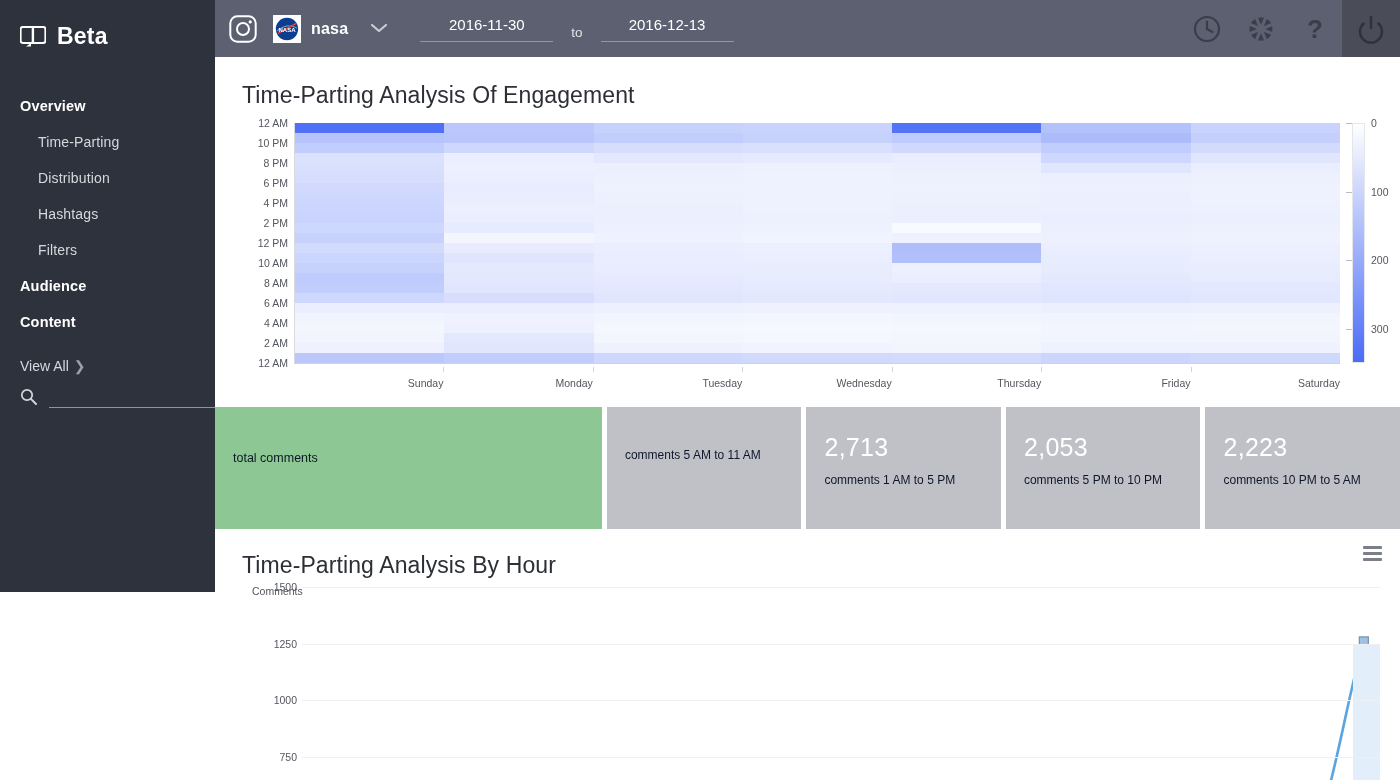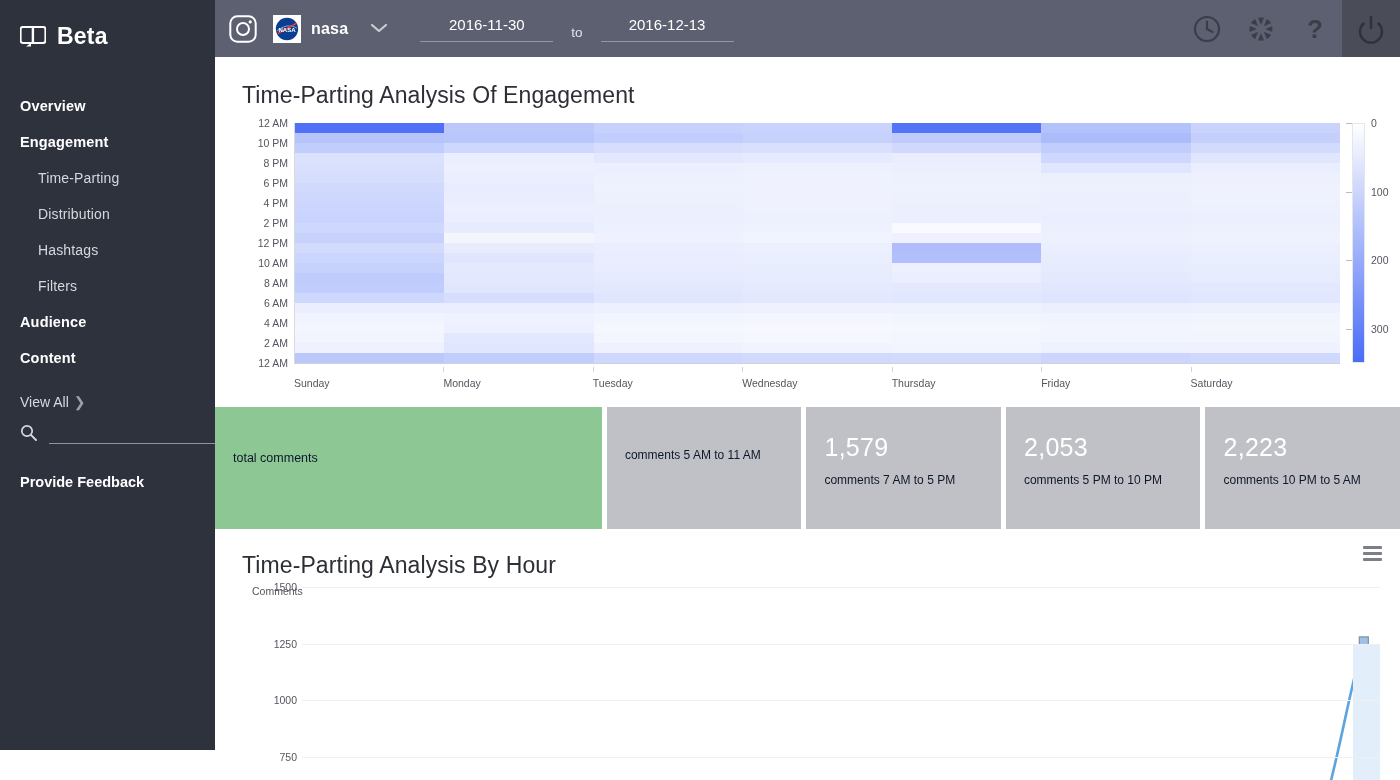--- a/index.html
+++ b/index.html
@@ -7,21 +7,21 @@
     width: 1400px; height: 780px;
     overflow: hidden;
     font-family: "Liberation Sans", sans-serif;
     background: #ffffff;
   }
   #app { position: relative; width: 1400px; height: 780px; }
 
   
   #sidebar {
     position: absolute; left: 0; top: 0;
-    width: 215px; height: 750px;
+    width: 215px; height: 592px;
     background: #2E323C;
     color: #ffffff;
     overflow: hidden;
   }
   .brand {
     display: flex; align-items: center; gap: 11px;
     padding: 16px 0 0 20px;
     height: 56px;
   }
   .brand-icon { width: 26px; height: 21px; flex: 0 0 auto; }
@@ -158,21 +158,21 @@
   .heat-cell { width: 100%; }
   #heat-axis {
     position: absolute; left: 52px; top: 240px;
     width: 1046px; height: 1px; background: #cfd2d7;
   }
   #heat-xlabels {
     position: absolute; left: 52px; top: 244px;
     width: 1046px; display: grid; grid-template-columns: repeat(7, 1fr);
   }
   #heat-xlabels div {
-    text-align: left; font-size: 10.5px; color: #53565e; padding-top: 10px;
+    text-align: right; font-size: 10.5px; color: #53565e; padding-top: 10px;
     position: relative;
   }
   #heat-xlabels div::before {
     content: ""; position: absolute; left: 0; top: 0;
     width: 1px; height: 5px; background: #cfd2d7;
   }
   #heat-xlabels div:first-child::before { display: none; }
 
   
   #cbar-wrap { position: absolute; left: 1110px; top: 0; height: 240px; }
@@ -249,21 +249,20 @@
           <rect x="0.5" y="1" width="25" height="16" rx="2.5" fill="none" stroke="#fff" stroke-width="2.2"></rect>
           <rect x="11.7" y="1" width="2.4" height="16" fill="#fff"></rect>
           <path d="M6 20.5 L11 17 L11 20.5 Z" fill="#fff"></path>
         </svg>
       </span>
       <span class="brand-name">Beta</span>
     </div>
 
     <div class="nav">
       <div class="nav-top">Overview</div>
-      <div class="nav-top">Engagement</div>
       <div class="nav-sub">Time-Parting</div>
       <div class="nav-sub">Distribution</div>
       <div class="nav-sub">Hashtags</div>
       <div class="nav-sub">Filters</div>
       <div class="nav-top">Audience</div>
       <div class="nav-top">Content</div>
     </div>
 
     <div class="nav-gap"></div>
 
@@ -275,21 +274,20 @@
     <div class="searchrow">
       <span class="search-ico">
         <svg viewBox="0 0 17 17" width="17" height="17">
           <circle cx="7" cy="7" r="5.2" fill="none" stroke="#d6d8de" stroke-width="1.7"></circle>
           <line x1="10.9" y1="10.9" x2="16" y2="16" stroke="#d6d8de" stroke-width="1.9" stroke-linecap="round"></line>
         </svg>
       </span>
       <input class="search-line" type="text" placeholder="" style="">
     </div>
 
-    <div class="feedback">Provide Feedback</div>
   </div>
 
   <div id="header">
     <div class="hdr-left">
       <span class="ig-icon">
         <svg viewBox="0 0 28 28" width="28" height="28">
           <rect x="1.3" y="1.3" width="25.4" height="25.4" rx="7" fill="none" stroke="#fff" stroke-width="2"></rect>
           <circle cx="14" cy="14" r="6" fill="none" stroke="#fff" stroke-width="2"></circle>
           <circle cx="21.2" cy="6.9" r="1.6" fill="#fff"></circle>
         </svg>
@@ -592,22 +590,22 @@
     </div>
 
     <div id="cards">
         <div class="card big">
           <div class="card-sub">total comments</div>
         </div>
         <div class="card small">
           <div class="card-sub">comments 5 AM to 11 AM</div>
         </div>
         <div class="card small">
-          <div class="card-num">1,579</div>
-          <div class="card-sub">comments 7 AM to 5 PM</div>
+          <div class="card-num">2,713</div>
+          <div class="card-sub">comments 1 AM to 5 PM</div>
         </div>
         <div class="card small">
           <div class="card-num">2,053</div>
           <div class="card-sub">comments 5 PM to 10 PM</div>
         </div>
         <div class="card small">
           <div class="card-num">2,223</div>
           <div class="card-sub">comments 10 PM to 5 AM</div>
         </div>
       </div>

